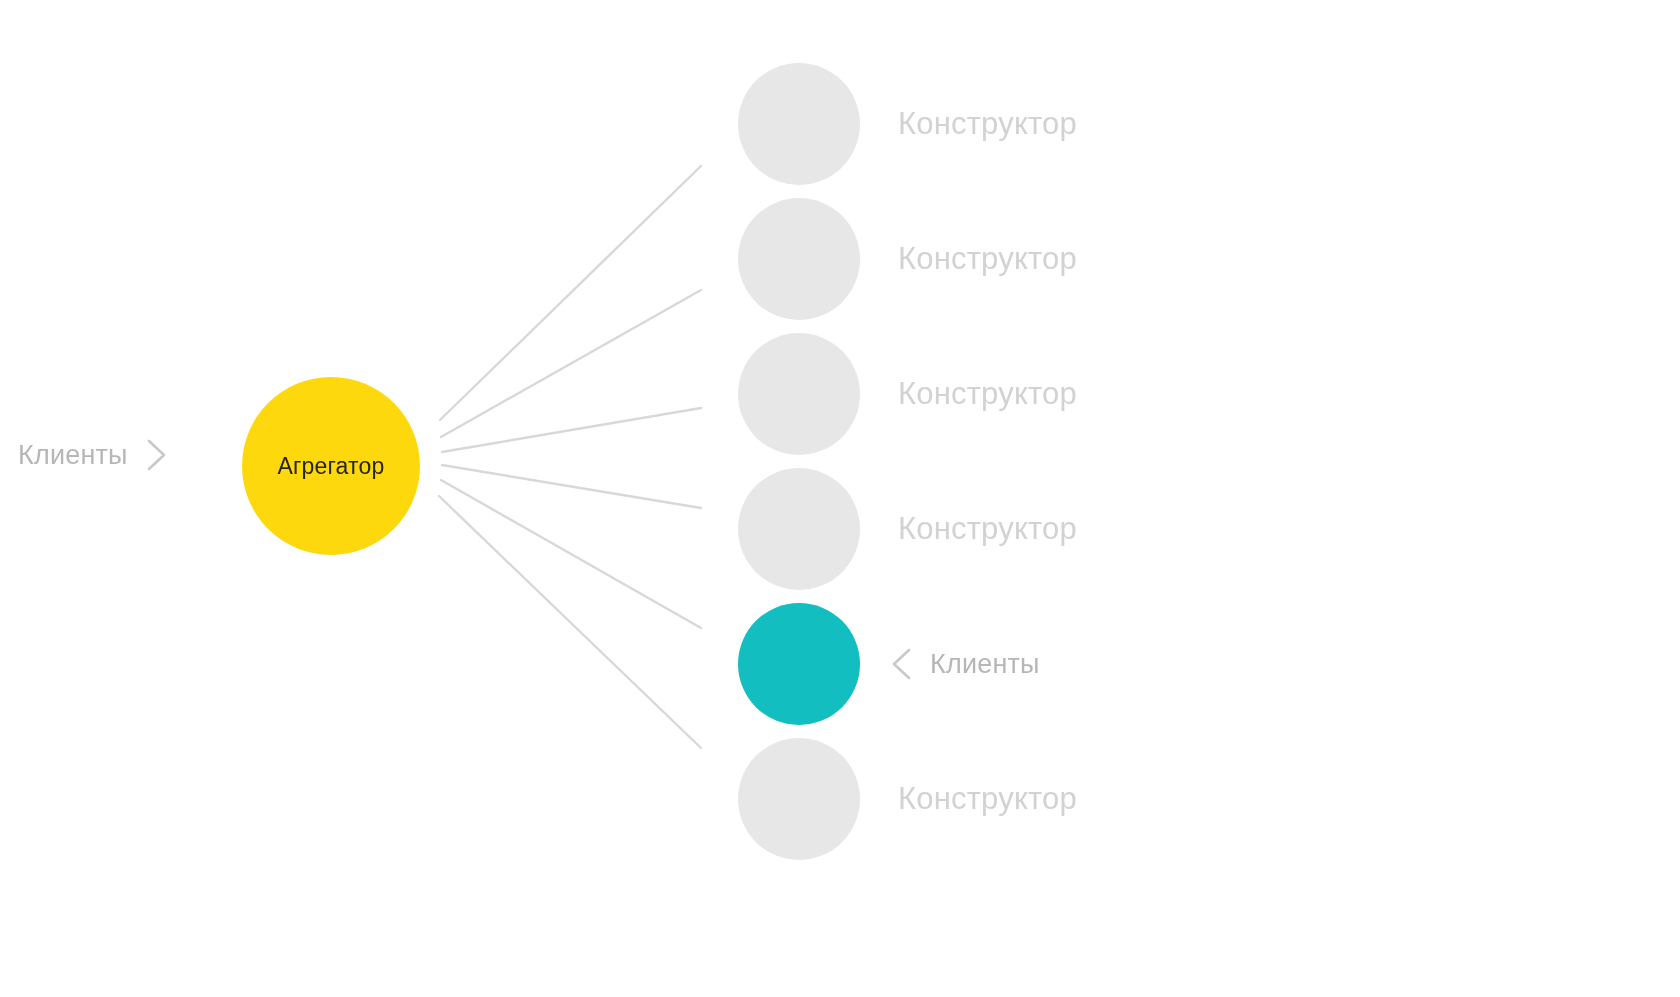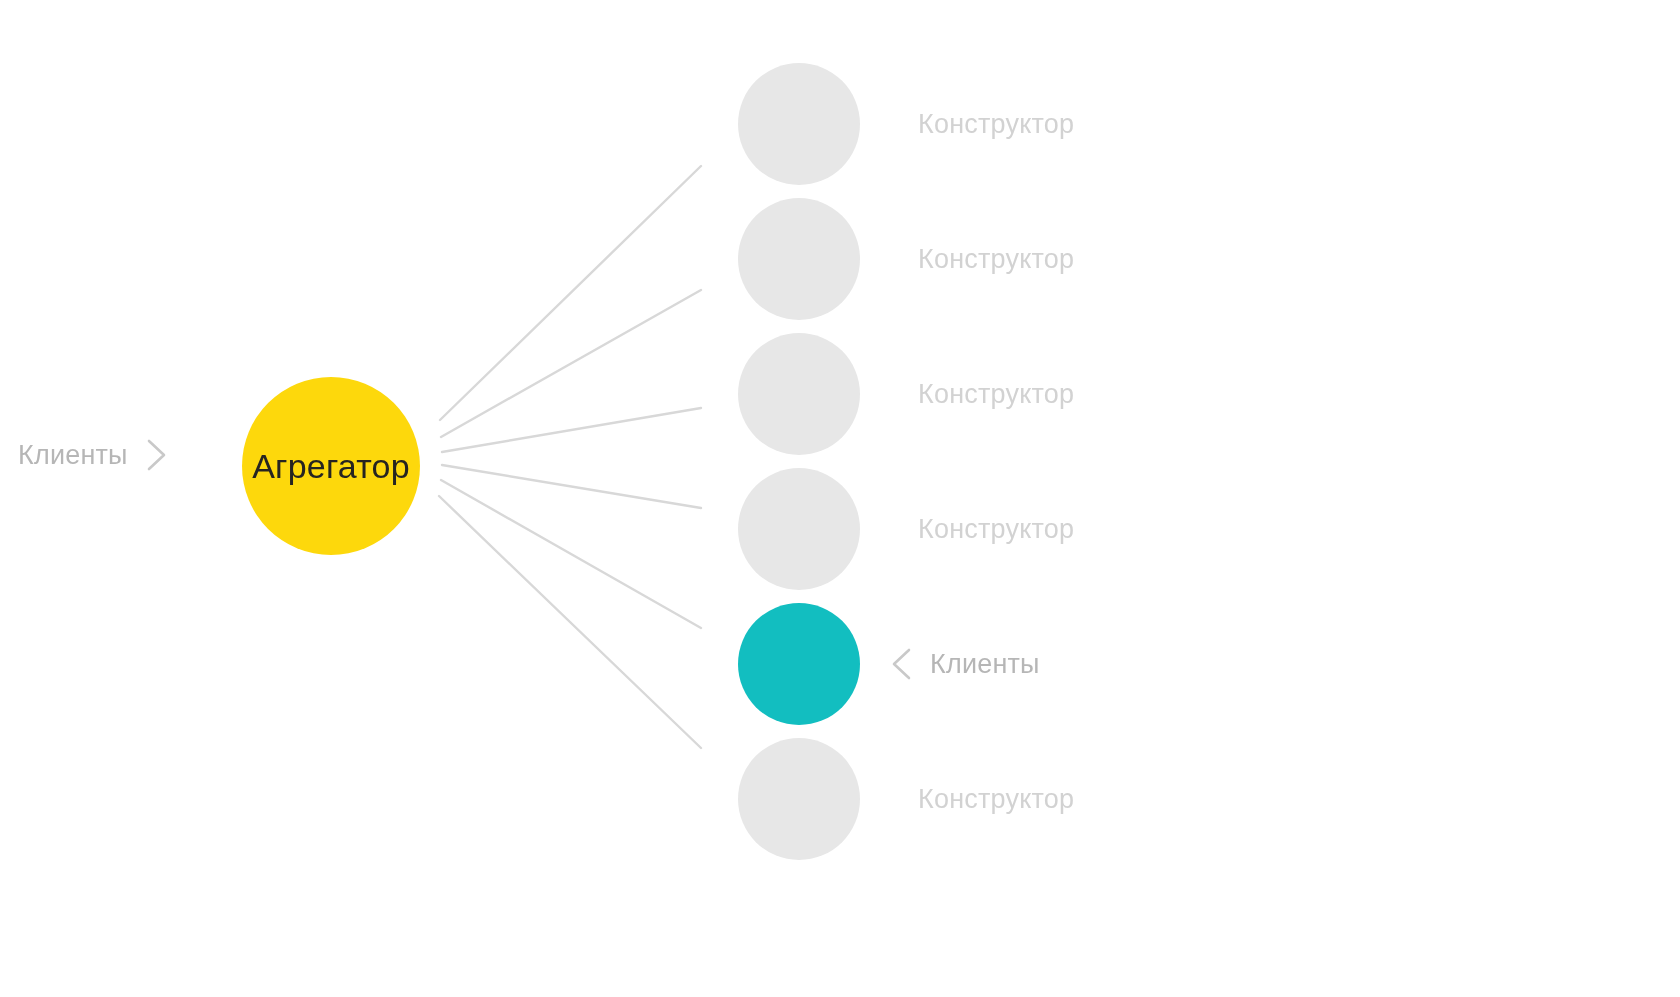--- a/index.html
+++ b/index.html
@@ -60,21 +60,21 @@
     top: 377px;
     width: 178px;
     height: 178px;
     border-radius: 50%;
     background: #fdd80c;
     display: flex;
     align-items: center;
     justify-content: center;
   }
   .hub-label {
-    font-size: 34px;
+    font-size: 23px;
     font-weight: 400;
     color: #262421;
     letter-spacing: 0.2px;
     white-space: nowrap;
   }
 
   
   .node-row {
     position: absolute;
     left: 738px;
@@ -86,22 +86,22 @@
     width: 122px;
     height: 122px;
     border-radius: 50%;
     background: #e7e7e7;
     flex: 0 0 auto;
   }
   .node-row.is-active .node-dot {
     background: #12bec0;
   }
   .node-label {
-    margin-left: 58px;
-    font-size: 27px;
+    margin-left: 38px;
+    font-size: 31px;
     font-weight: 400;
     color: #d2d2d2;
     letter-spacing: 0.2px;
     white-space: nowrap;
   }
   .node-row.is-active .node-label {
     color: #231f20;
   }
   .exit-right {
     display: flex;

